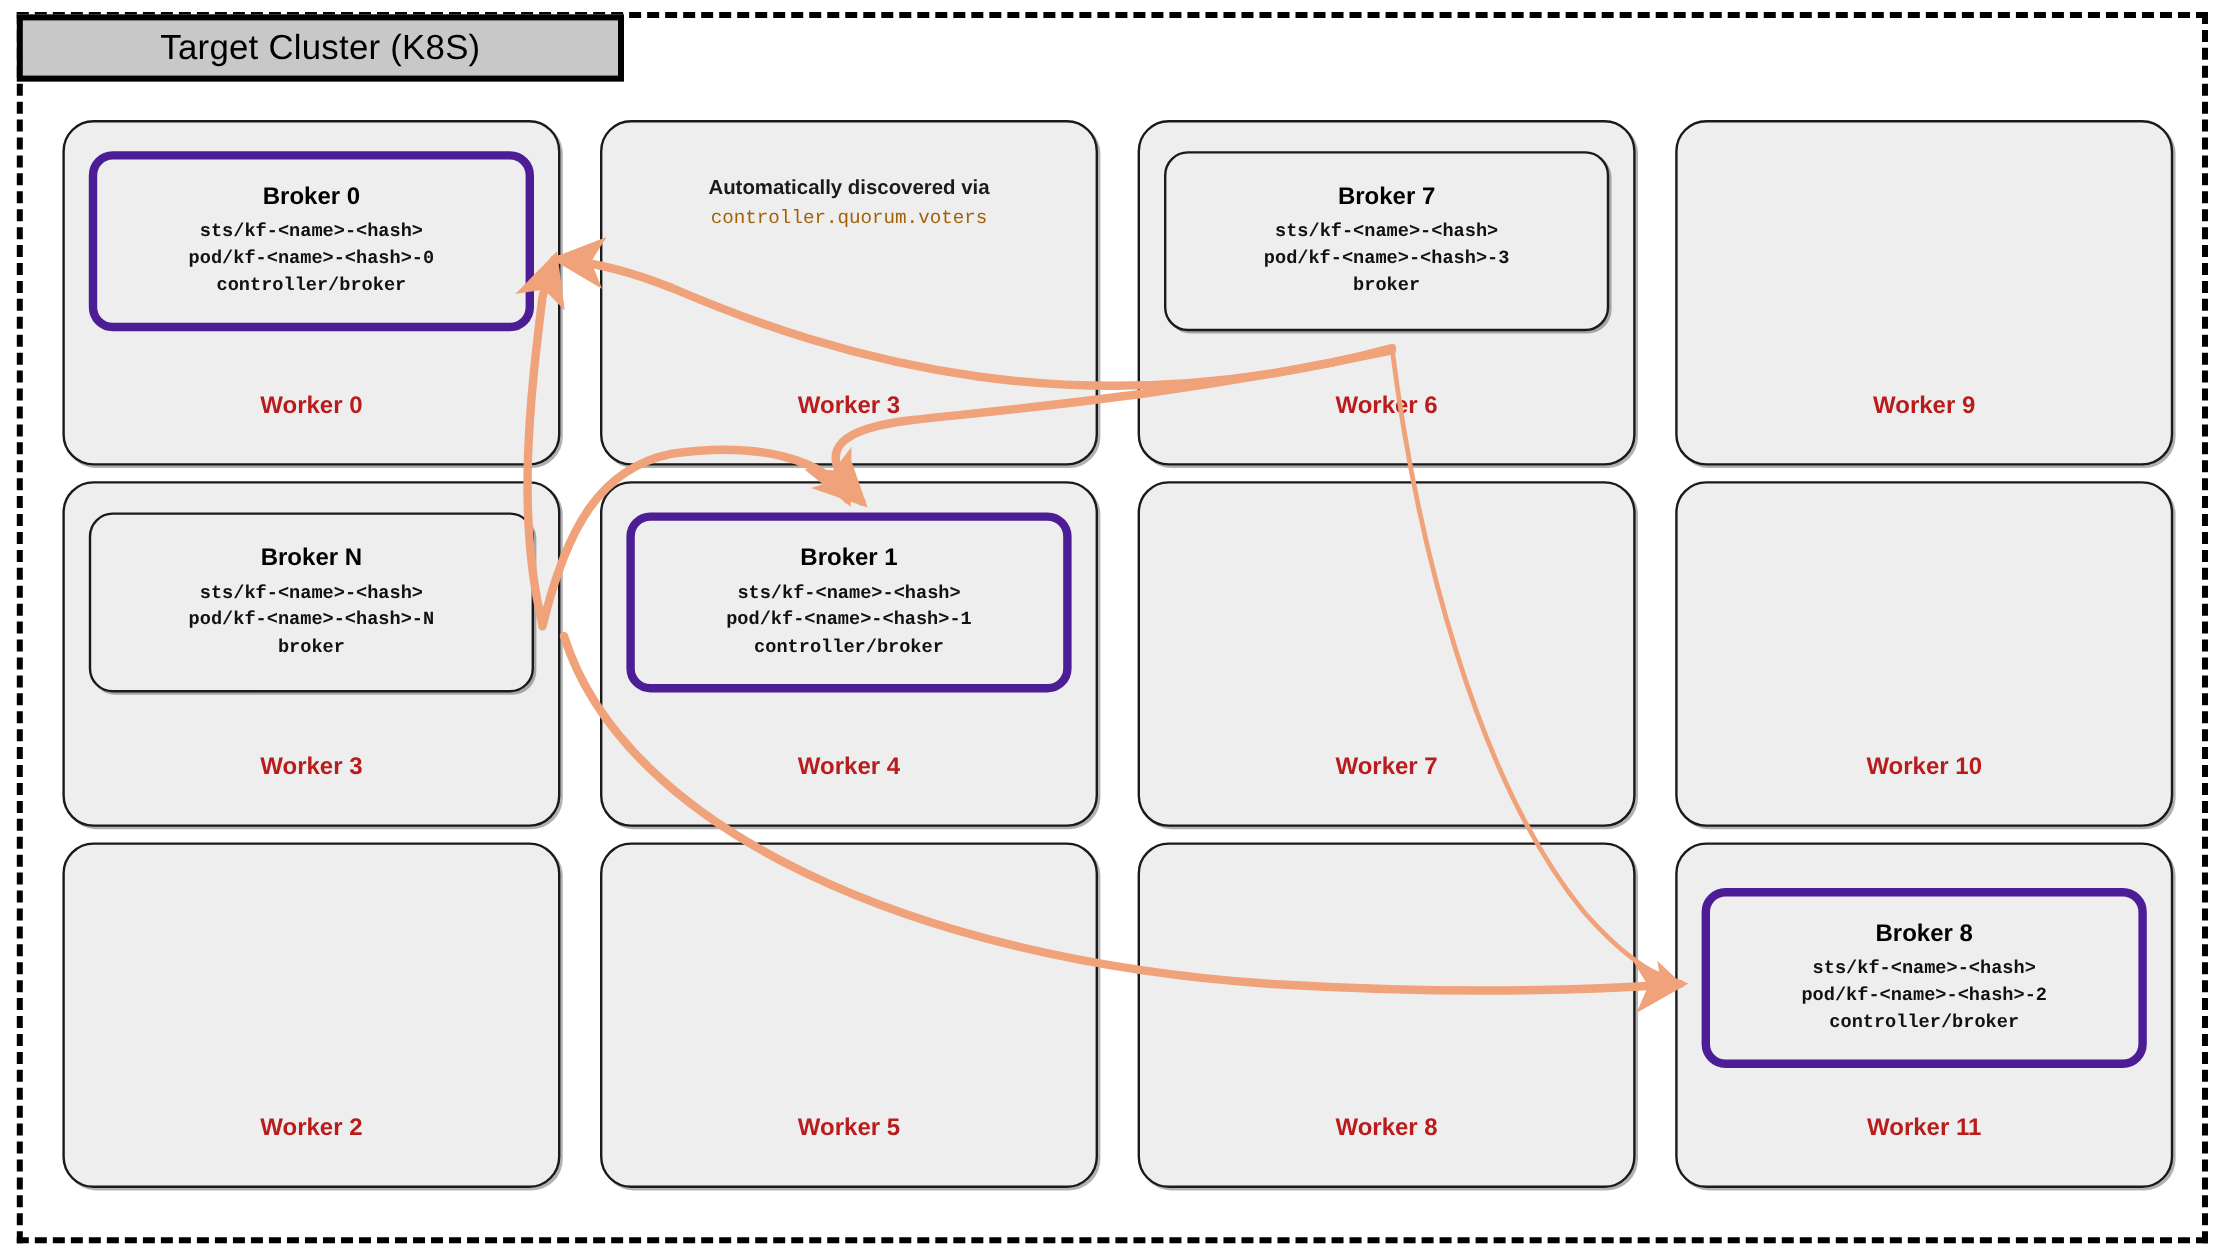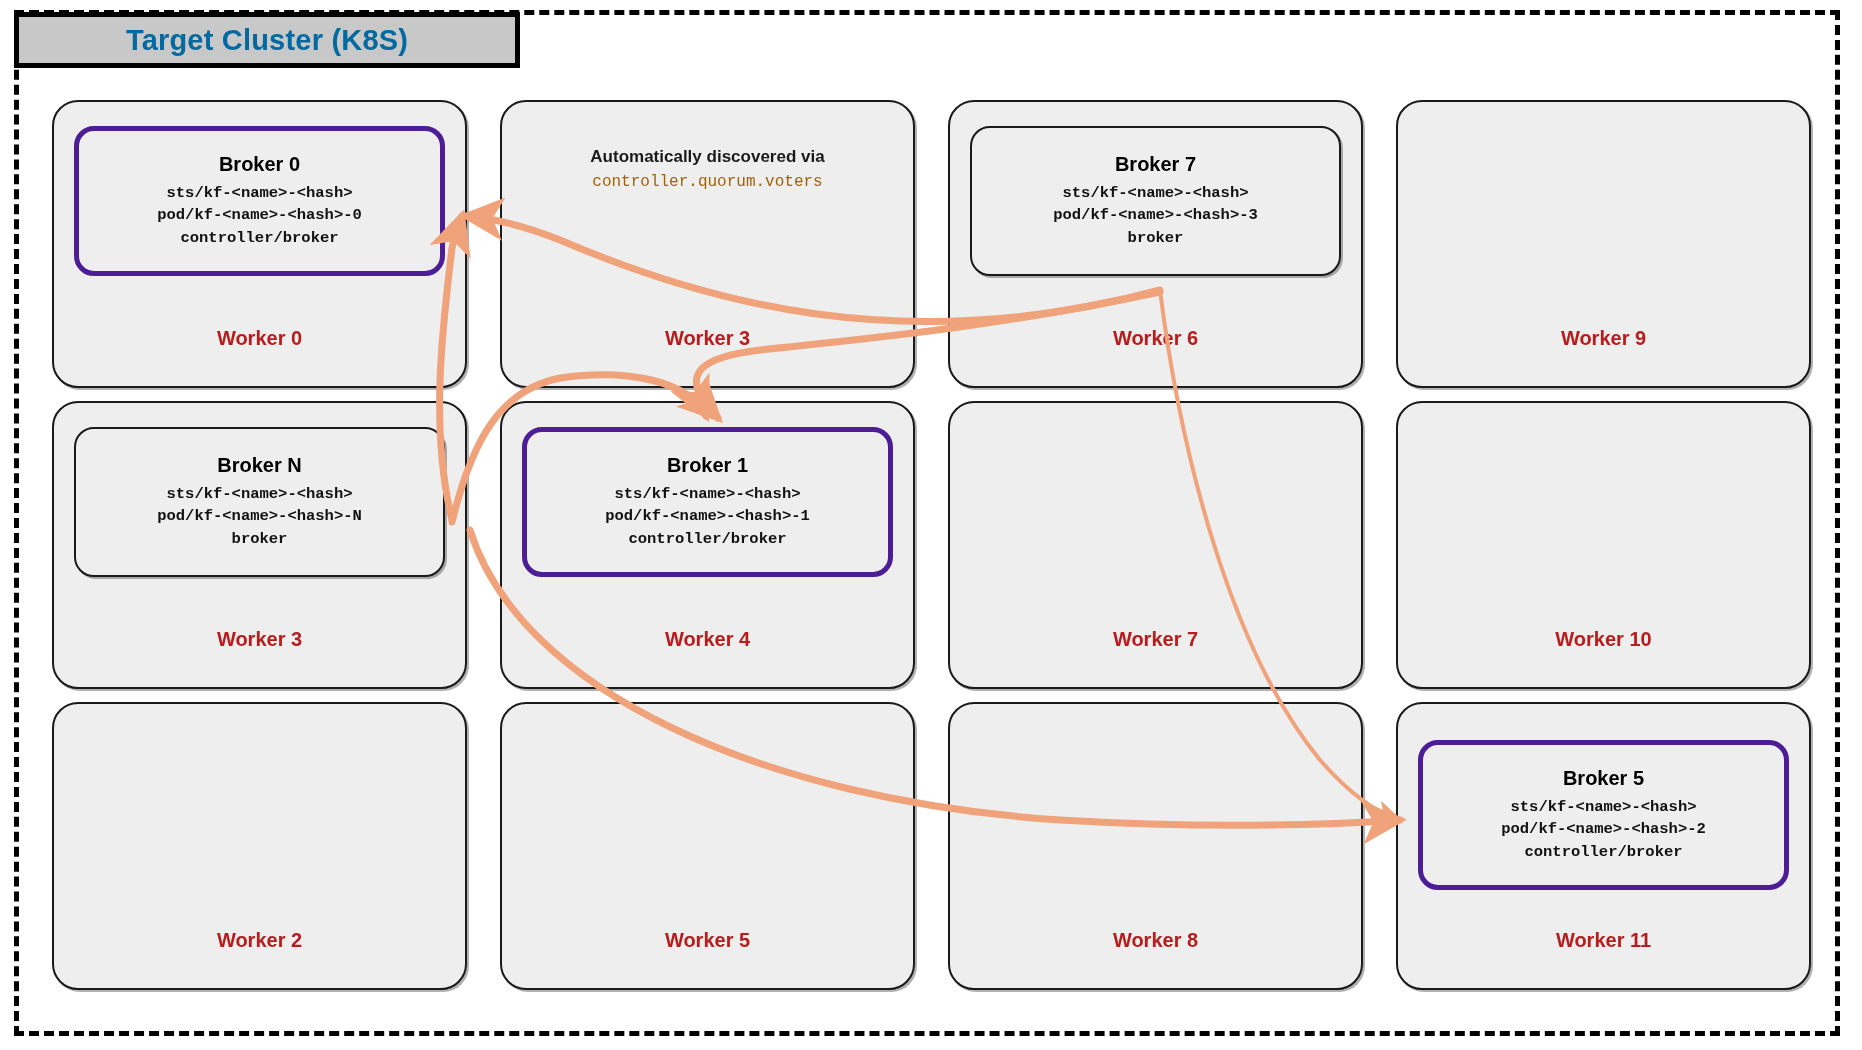--- a/index.html
+++ b/index.html
@@ -43,22 +43,22 @@
     background: #c8c8c8;
     border: 5px solid #000000;
     box-sizing: border-box;
     display: flex;
     align-items: center;
     justify-content: center;
     z-index: 6;
   }
   #cluster-title .title-text {
     font-size: 29px;
-    font-weight: bold;
-    color: #0369a1;
+    font-weight: normal;
+    color: #000000;
     letter-spacing: 0.2px;
     white-space: nowrap;
   }
 
   
   #worker-grid {
     position: absolute;
     left: 52px;
     top: 100px;
     width: 1760px;
@@ -105,21 +105,21 @@
     flex-direction: column;
     align-items: center;
     justify-content: center;
     text-align: center;
   }
   .broker.plain {
     border: 2.4px solid #1a1a1a;
     box-shadow: 2px 2px 0 rgba(0,0,0,0.30);
   }
   .broker.highlight {
-    border: 5px solid #4c1d95;
+    border: 7px solid #4c1d95;
   }
   .broker-title {
     font-size: 20px;
     font-weight: bold;
     color: #000000;
     margin-bottom: 6px;
   }
   .broker-line {
     font-family: "Liberation Mono", "DejaVu Sans Mono", monospace;
     font-size: 15.5px;
@@ -241,21 +241,21 @@
     <div class="worker">
       <div class="worker-label">Worker 5</div>
     </div>
 
     <div class="worker">
       <div class="worker-label">Worker 8</div>
     </div>
 
     <div class="worker">
       <div class="broker highlight" style="top:36px;">
-        <div class="broker-title">Broker 5</div>
+        <div class="broker-title">Broker 8</div>
         <div class="broker-line">sts/kf-&lt;name&gt;-&lt;hash&gt;</div>
         <div class="broker-line">pod/kf-&lt;name&gt;-&lt;hash&gt;-2</div>
         <div class="broker-line">controller/broker</div>
       </div>
       <div class="worker-label">Worker 11</div>
     </div>
 
   </div>
 
   <svg id="arrow-layer" viewBox="0 0 1862 1050">

